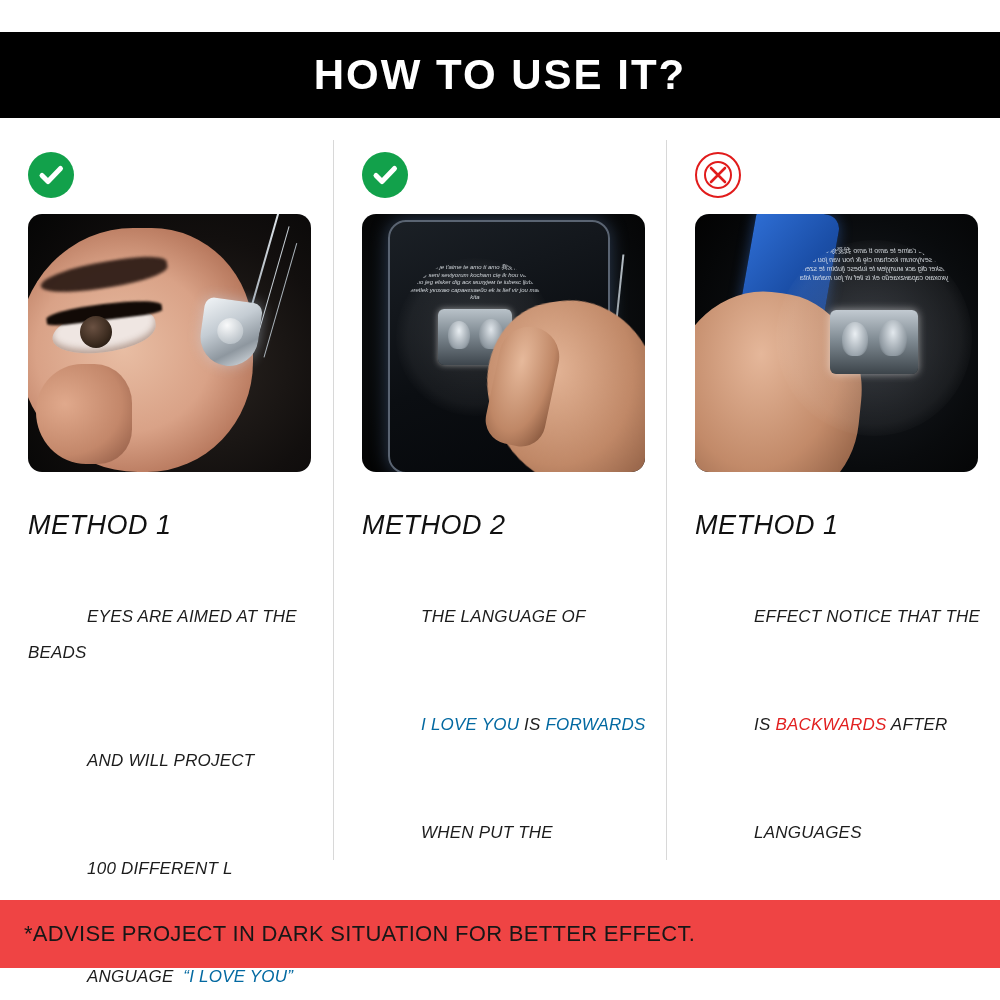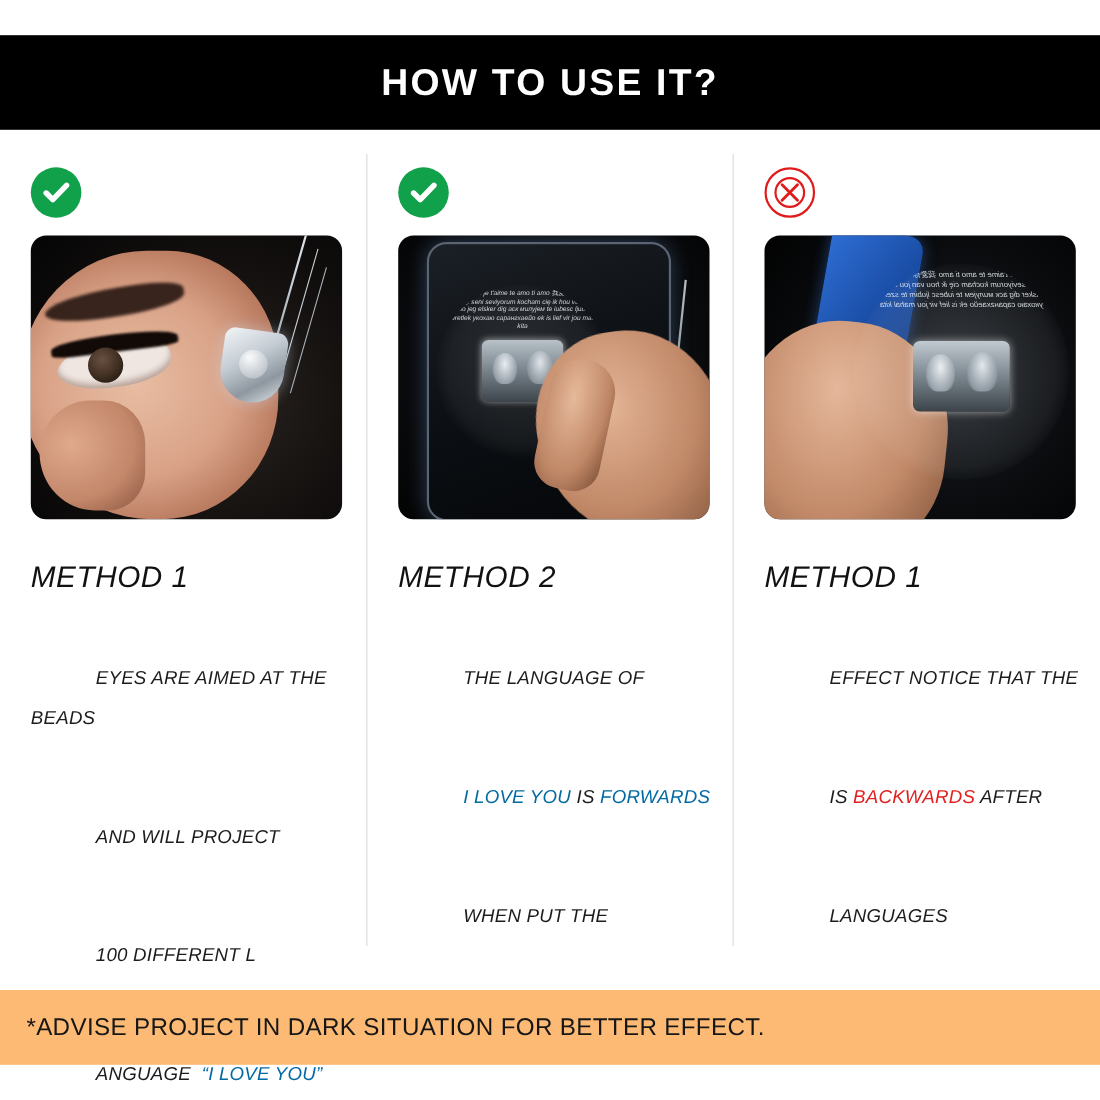--- a/index.html
+++ b/index.html
@@ -27,21 +27,21 @@
     top: 32px;
     width: 1000px;
     height: 86px;
     background: #000000;
     display: flex;
     align-items: center;
     justify-content: center;
   }
   .header-title {
     color: #ffffff;
-    font-size: 34px;
+    font-size: 42px;
     font-weight: bold;
     letter-spacing: 2px;
     font-family: "Liberation Sans", sans-serif;
   }
 
   
   .columns {
     position: absolute;
     left: 0;
     top: 140px;
@@ -390,21 +390,21 @@
   .hl-green { color: #0369a1; }
   .hl-red { color: #e22020; }
 
   
   .footer-band {
     position: absolute;
     left: 0;
     bottom: 32px;
     width: 1000px;
     height: 68px;
-    background: #fdba74;
+    background: #ef4444;
     display: flex;
     align-items: center;
   }
   .footer-text {
     padding-left: 24px;
     font-size: 22px;
     color: #171717;
     letter-spacing: .3px;
   }
 </style>

